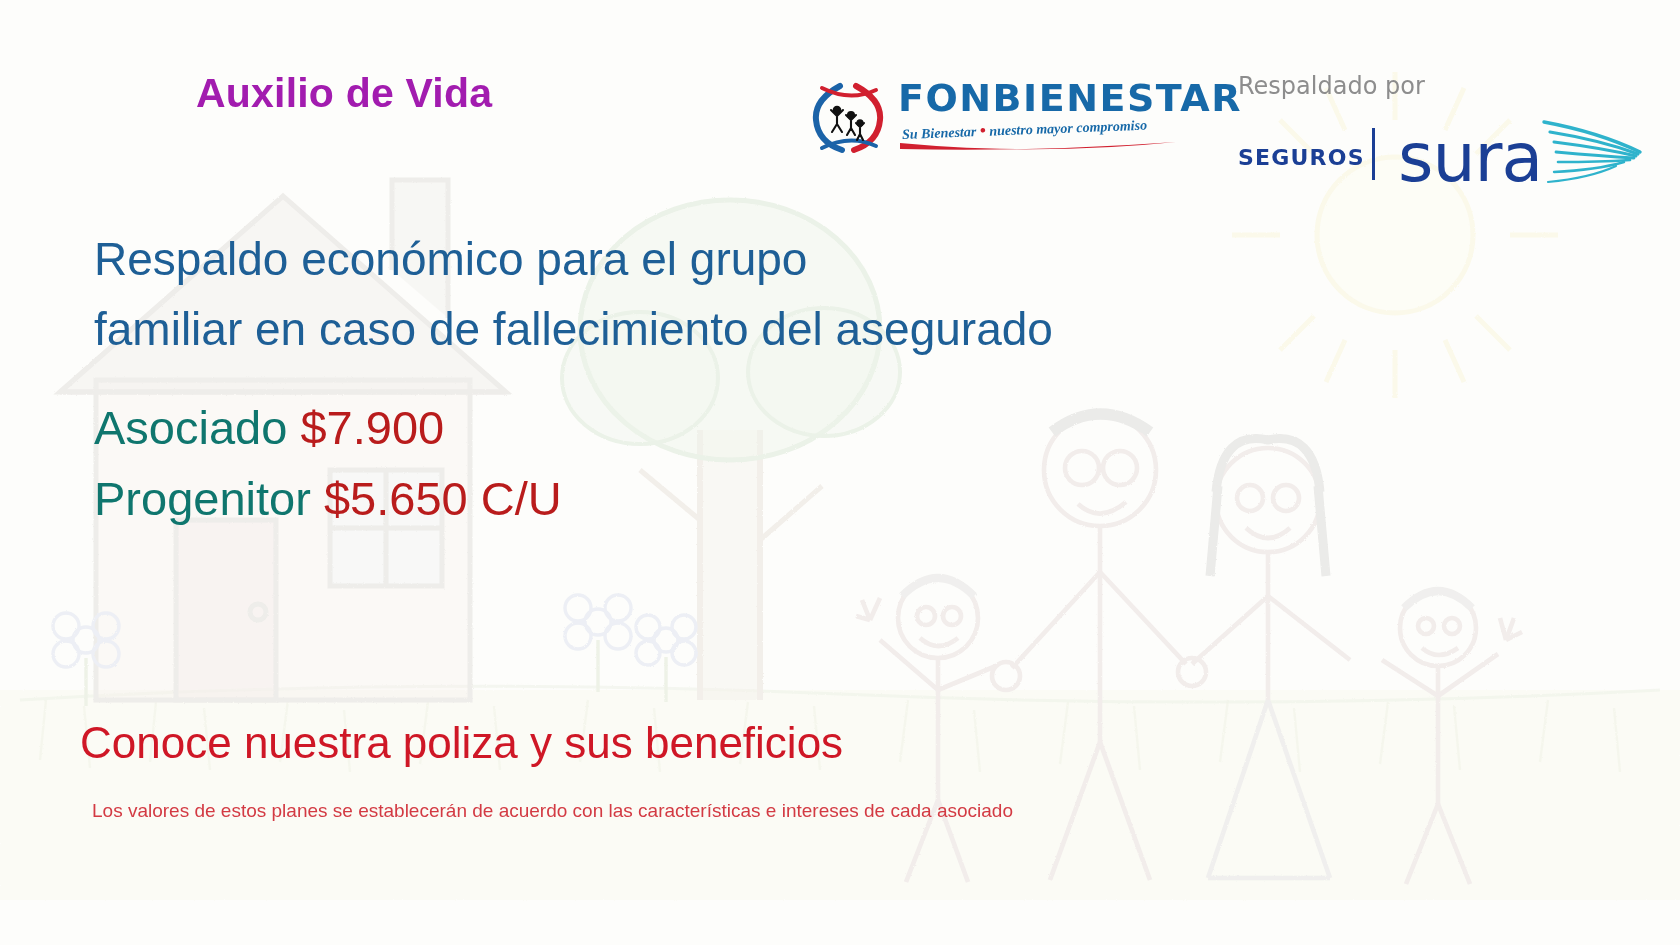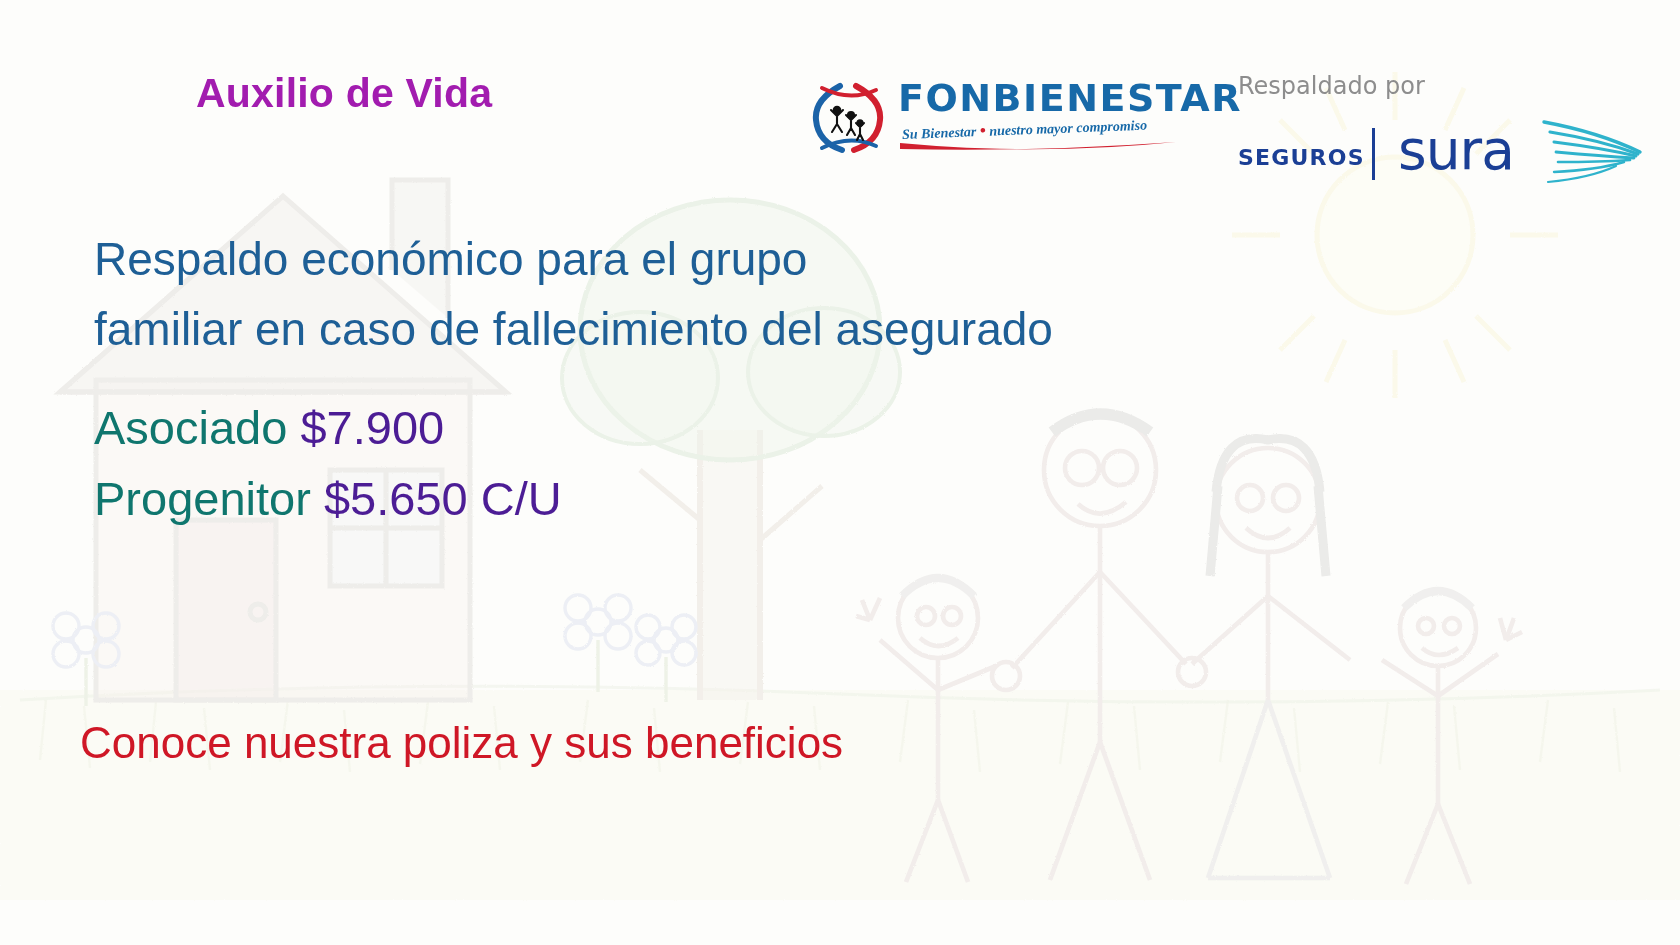--- a/index.html
+++ b/index.html
@@ -73,40 +73,40 @@
     font-size:22px;font-weight:bold;color:#1b3f95;
     letter-spacing:1.2px;white-space:nowrap;
     font-family:"DejaVu Sans", sans-serif;
   }
   .divider-bar{
     position:absolute;left:1372px;top:128px;
     width:3px;height:52px;background:#1b3f95;
   }
   .sura-word{
     position:absolute;left:1398px;top:118px;
-    font-size:55px;color:#1b3f95;
+    font-size:68px;color:#1b3f95;
     letter-spacing:-1px;white-space:nowrap;
     font-family:"DejaVu Sans", sans-serif;
   }
   .sura-wing{
     position:absolute;left:1540px;top:118px;width:110px;height:70px;
   }
   
   .lead{
     position:absolute;left:94px;top:225px;
     font-size:46px;color:#1e5f96;line-height:1.52;
     white-space:nowrap;
   }
   .price-list{
     position:absolute;left:94px;top:392px;
     font-size:47px;line-height:1.52;
   }
   .price-row{white-space:nowrap;}
   .pl-label{color:#0f766e;}
-  .pl-value{color:#4c1d95;}
+  .pl-value{color:#b91c1c;}
   .cta{
     position:absolute;left:80px;top:718px;
     font-size:44px;color:#cf1726;white-space:nowrap;
   }
   .disclaimer{
     position:absolute;left:92px;top:800px;
     font-size:19px;color:#d33a43;white-space:nowrap;
   }
 </style>
 </head>
@@ -332,14 +332,15 @@
       <span class="pl-label">Asociado</span>
       <span class="pl-value">$7.900</span>
     </div>
     <div class="price-row">
       <span class="pl-label">Progenitor</span>
       <span class="pl-value">$5.650 C/U</span>
     </div>
   </div>
 
   <div class="cta">Conoce nuestra poliza y sus beneficios</div>
+  <div class="disclaimer">Los valores de estos planes se establecerán de acuerdo con las características e intereses de cada asociado</div>
 
 </div>
 
 </body></html>

